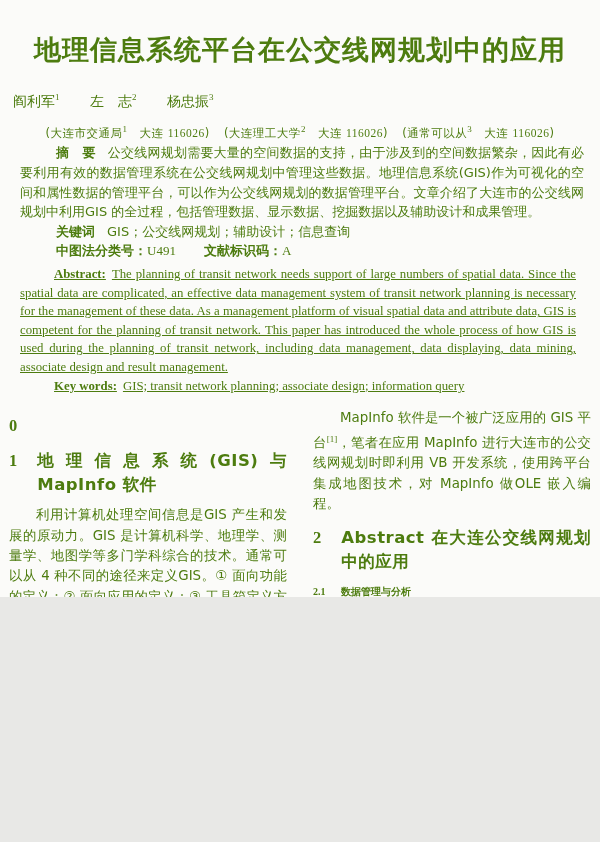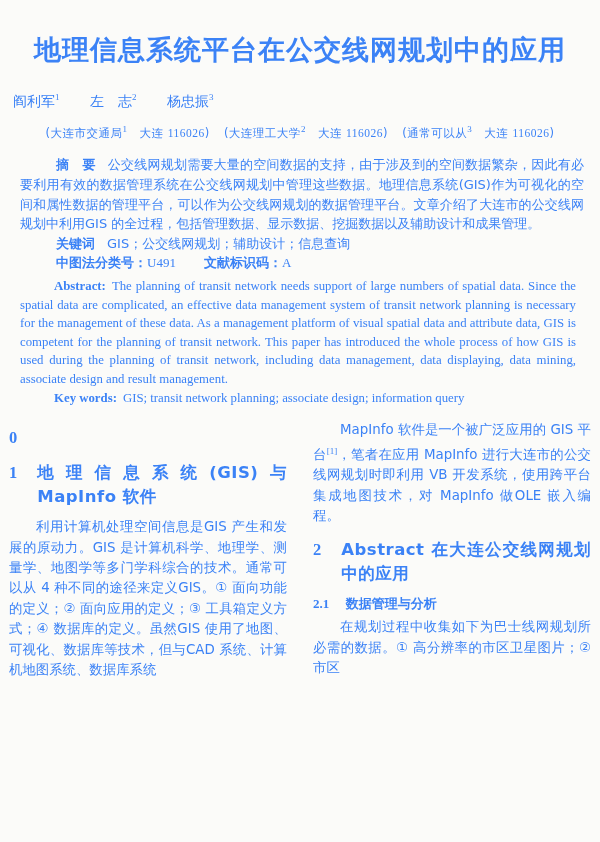--- a/index.html
+++ b/index.html
@@ -1,22 +1,22 @@
 <!DOCTYPE html>
 <html><head>
 <meta charset="utf-8">
 <style>
   * { margin:0; padding:0; box-sizing:border-box; }
   html,body { background:#e8e8e6; }
   .page {
     position:relative;
-    width:600px; height:842px;
+    width:600px; height:597px;
     margin:0 auto;
     background:#fbfbf9;
-    color:#3b82f6;
+    color:#4d7c0f;
     overflow:hidden;
     font-family:"DejaVu Sans", sans-serif;
   }
   .article-title {
     margin-top:32px;
     text-align:center;
     font-size:27px;
     font-weight:700;
     letter-spacing:1px;
   }
@@ -32,35 +32,36 @@
   .affiliations-line {
     margin-top:13px;
     text-align:center;
     font-size:11.5px;
     letter-spacing:0.5px;
     white-space:nowrap;
   }
   .affiliation { display:inline-block; margin:0 5px; }
   .serif-num { font-family:"Liberation Serif", "DejaVu Serif", serif;text-align:center; }
   .abstract-cn {
-    margin:15px 16px 0 20px;
+    margin:3px 16px 0 20px;
     font-size:13px;
     line-height:19.6px;
     text-align:justify;
   }
   .abstract-cn .first { text-indent:36px; }
   .inline-label { font-weight:700; margin-right:12px; }
   .kw-line, .clc-line { text-indent:36px; }
   .clc-line .gap { display:inline-block; width:28px; }
   .abstract-en {
     margin:4px 24px 0 20px;
     font-family:"Liberation Serif", "DejaVu Serif", serif;
     font-size:12.8px;
     line-height:18.6px;
     text-align:justify;
+    text-decoration:underline;
   }
   .abstract-en .first { text-indent:34px; }
   .abstract-en .inline-label { font-family:"Liberation Serif", "DejaVu Serif", serif; margin-right:6px; }
   .columns {
     display:flex;
     gap:26px;
     padding:0 9px;
     margin-top:13px;
   }
   .col {
@@ -80,21 +81,21 @@
     flex:0 0 auto;
     margin-right:20px;
     font-family:"Liberation Serif", "DejaVu Serif", serif;
     font-weight:700;
   }
   .sec .t { flex:1 1 auto; letter-spacing:0.5px; }
   .sec0 { margin:6px 0 9px; }
   .sec-mid { margin:11px 0 8px; }
   .subsec {
     font-weight:700;
-    font-size:13px;
+    font-size:10px;
     margin:7px 0 3px;
   }
   .subsec .num {
     font-family:"Liberation Serif", "DejaVu Serif", serif;
     margin-right:12px;
   }
   .body-p { text-indent:27px; }
   .body-p.cont { text-indent:0; }
   .ref-sup {
     font-family:"Liberation Serif", "DejaVu Serif", serif;

